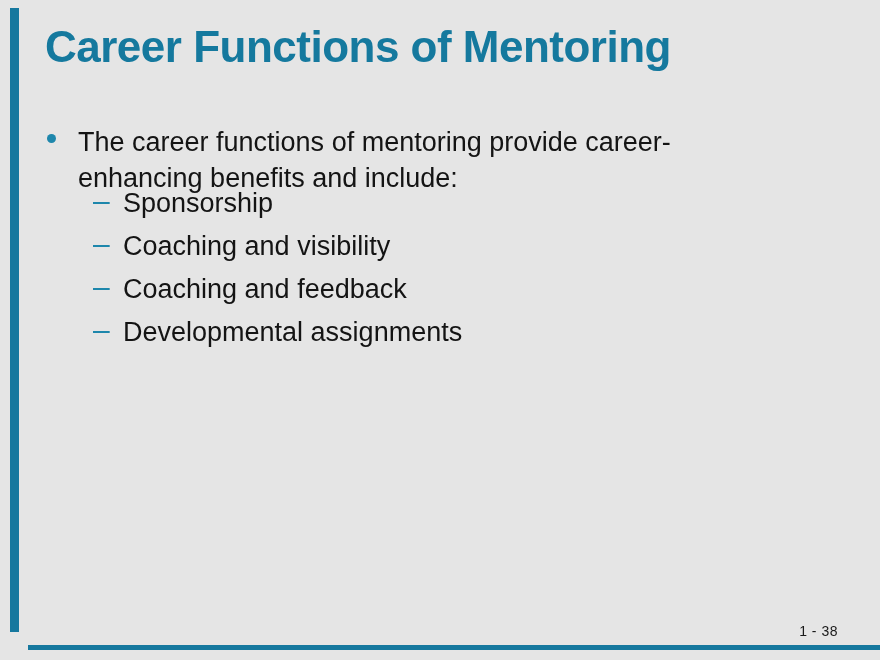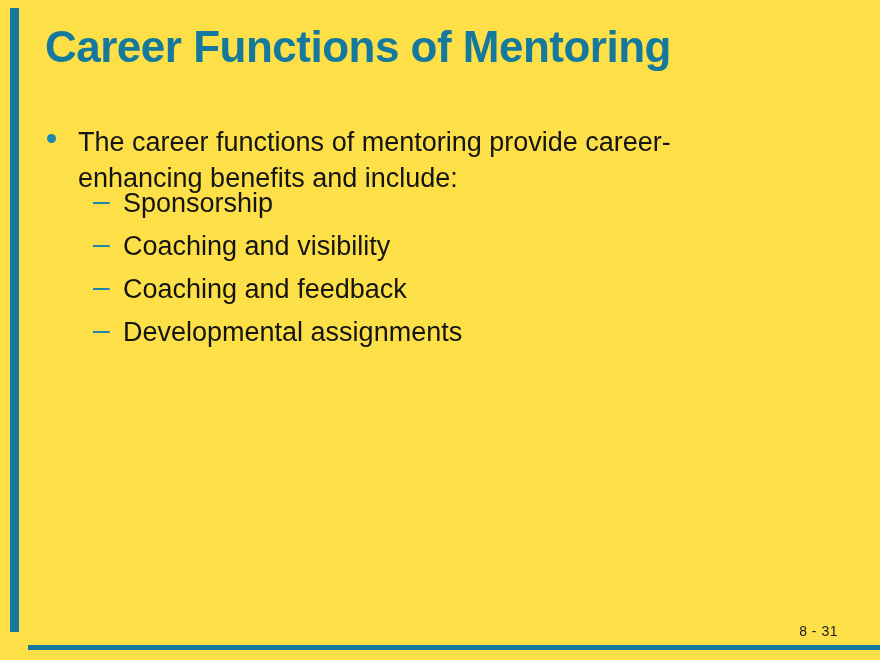--- a/index.html
+++ b/index.html
@@ -3,21 +3,21 @@
 <meta charset="utf-8">
 <style>
   html,body{margin:0;padding:0;}
   body{
     width:880px;height:660px;
     background:#ffffff;
     font-family:"Liberation Sans", sans-serif;
     overflow:hidden;
     position:relative;
   }
-  .slide{position:absolute;inset:0;background:#fde047;}
+  .slide{position:absolute;inset:0;background:#e5e5e5;}
 
   
   .left-bar{
     position:absolute;left:10px;top:8px;width:9px;height:624px;
     background:#16789E;
   }
   .bottom-line{
     position:absolute;left:28px;right:0;bottom:10px;height:5px;
     background:#16789E;
   }
@@ -97,17 +97,17 @@
         <span class="dash">–</span>
         <span class="sub-label">Coaching and feedback</span>
       </li>
 
       <li>
         <span class="dash">–</span>
         <span class="sub-label">Developmental assignments</span>
       </li>
     </ul>
 
-  <div class="page-number">8 - 31</div>
+  <div class="page-number">1 - 38</div>
 
   <div class="bottom-line"></div>
 
 </div>
 
 </body></html>

